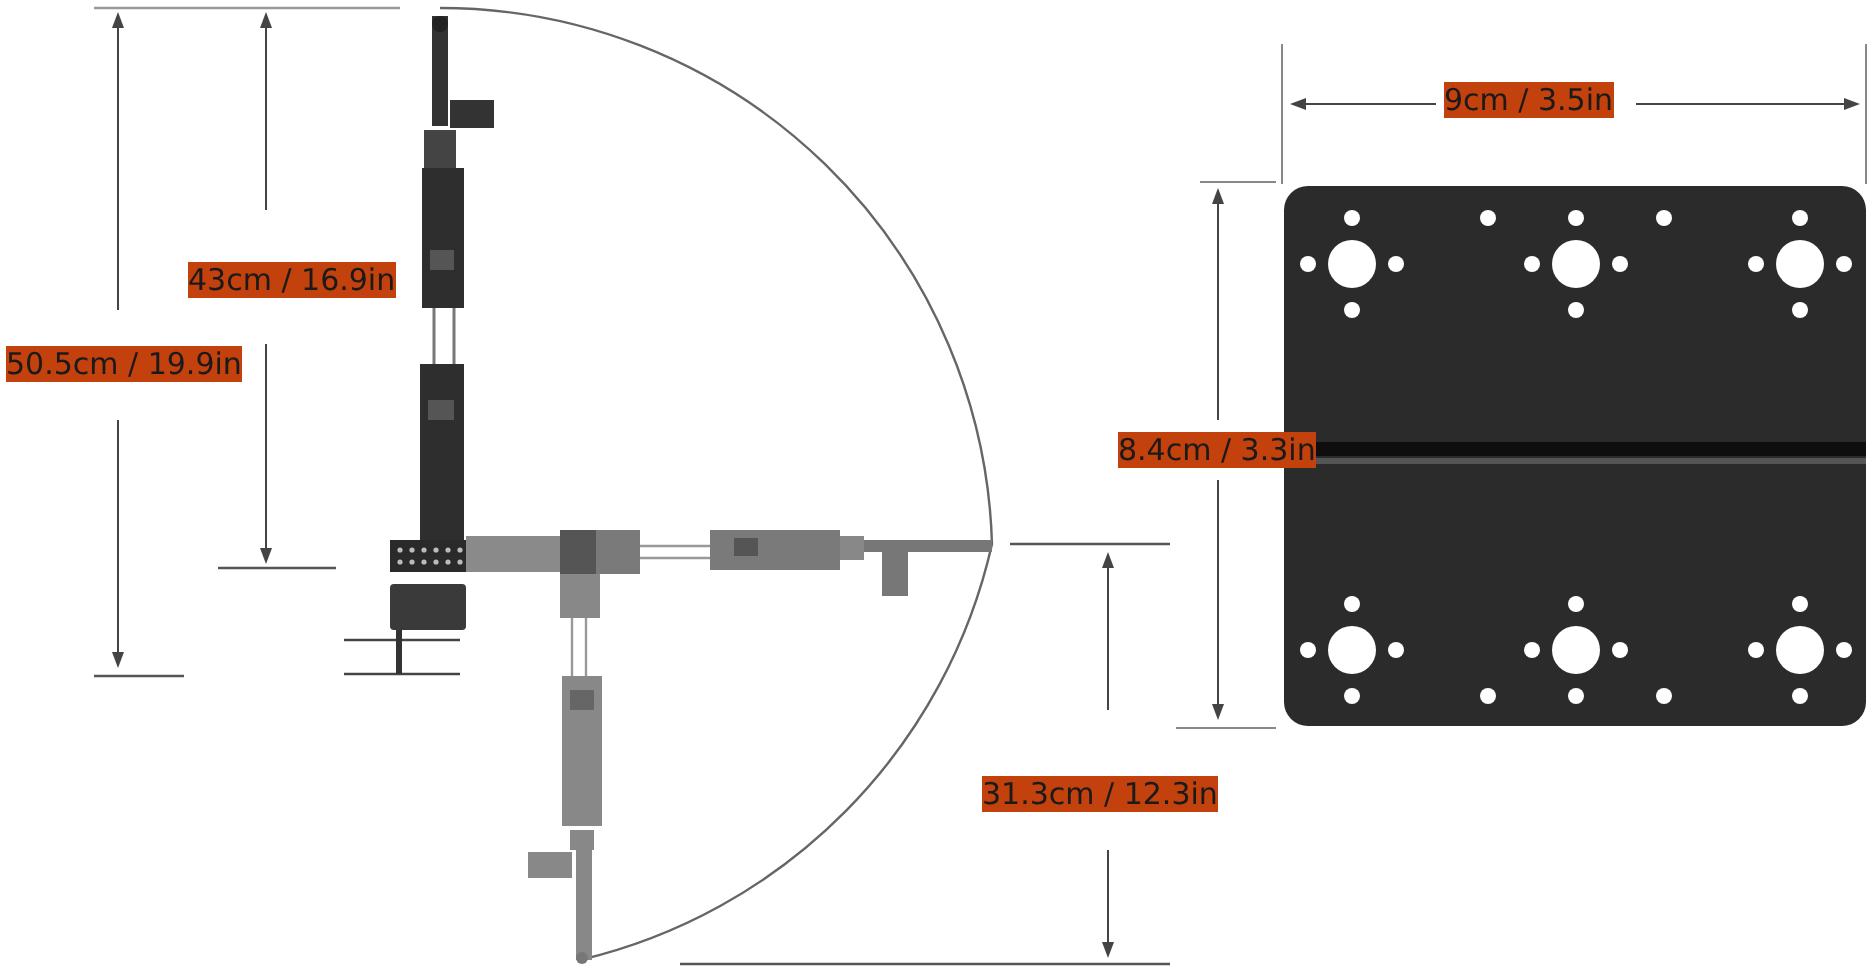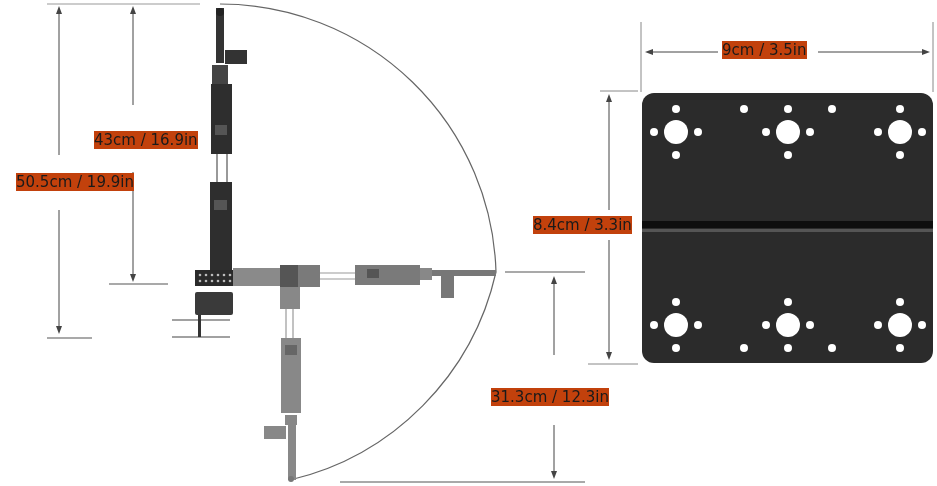--- a/index.html
+++ b/index.html
@@ -148,17 +148,17 @@
     <line x1="293" y1="309" x2="293" y2="338" stroke="#999" stroke-width="1.2"></line>
     <rect x="281" y="338" width="20" height="75" fill="#888"></rect>
     <rect x="285" y="345" width="12" height="10" fill="#666"></rect>
     <rect x="285" y="415" width="12" height="10" fill="#888"></rect>
     <rect x="264" y="426" width="22" height="13" fill="#888"></rect>
     <rect x="288" y="425" width="8" height="55" fill="#888"></rect>
     <circle cx="291" cy="479" r="3" fill="#777"></circle>
   </g>
 </svg>
 
-<div class="label" style="left:16px; top:173px;">50.5cm / 19.9in</div>
+<div class="label" style="left:3px; top:173px;">50.5cm / 19.9in</div>
 <div class="label" style="left:82px; top:131px;margin-left:12px;">43cm / 16.9in</div>
 <div class="label" style="left:491px; top:388px;">31.3cm / 12.3in</div>
 <div class="label" style="left:722px; top:41px;">9cm / 3.5in</div>
-<div class="label" style="left:533px; top:216px;text-align:right;">8.4cm / 3.3in</div>
+<div class="label" style="left:559px; top:216px;text-align:right;">8.4cm / 3.3in</div>
 
 </body></html>

